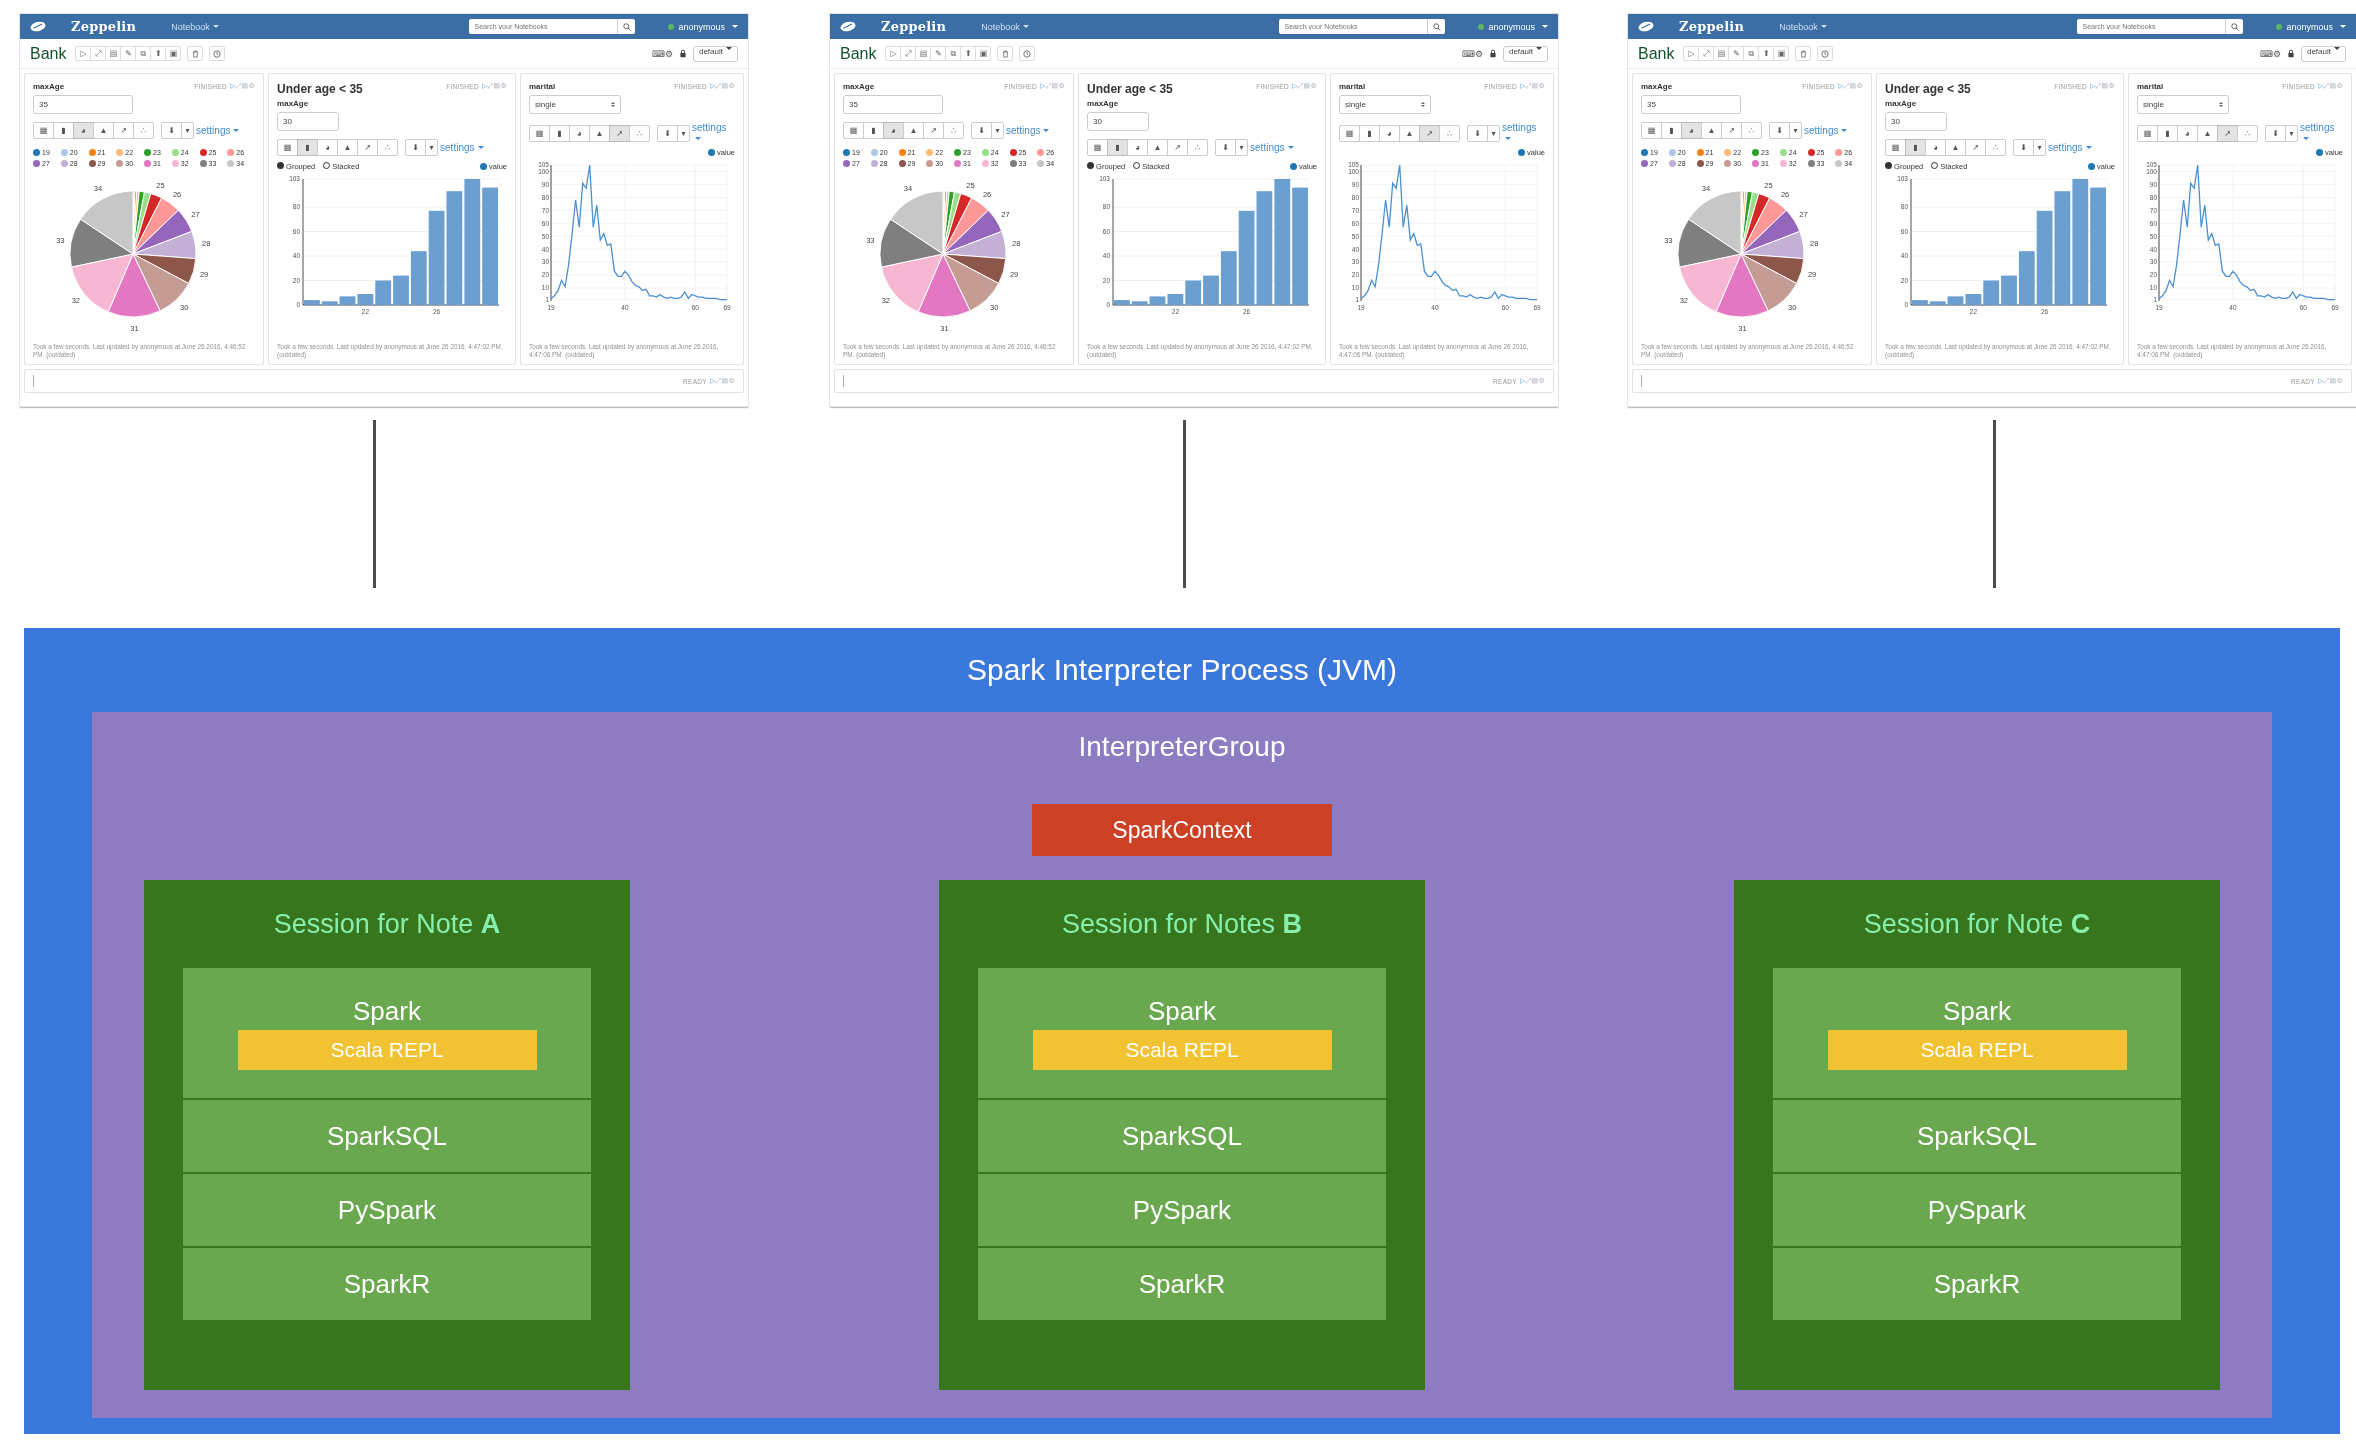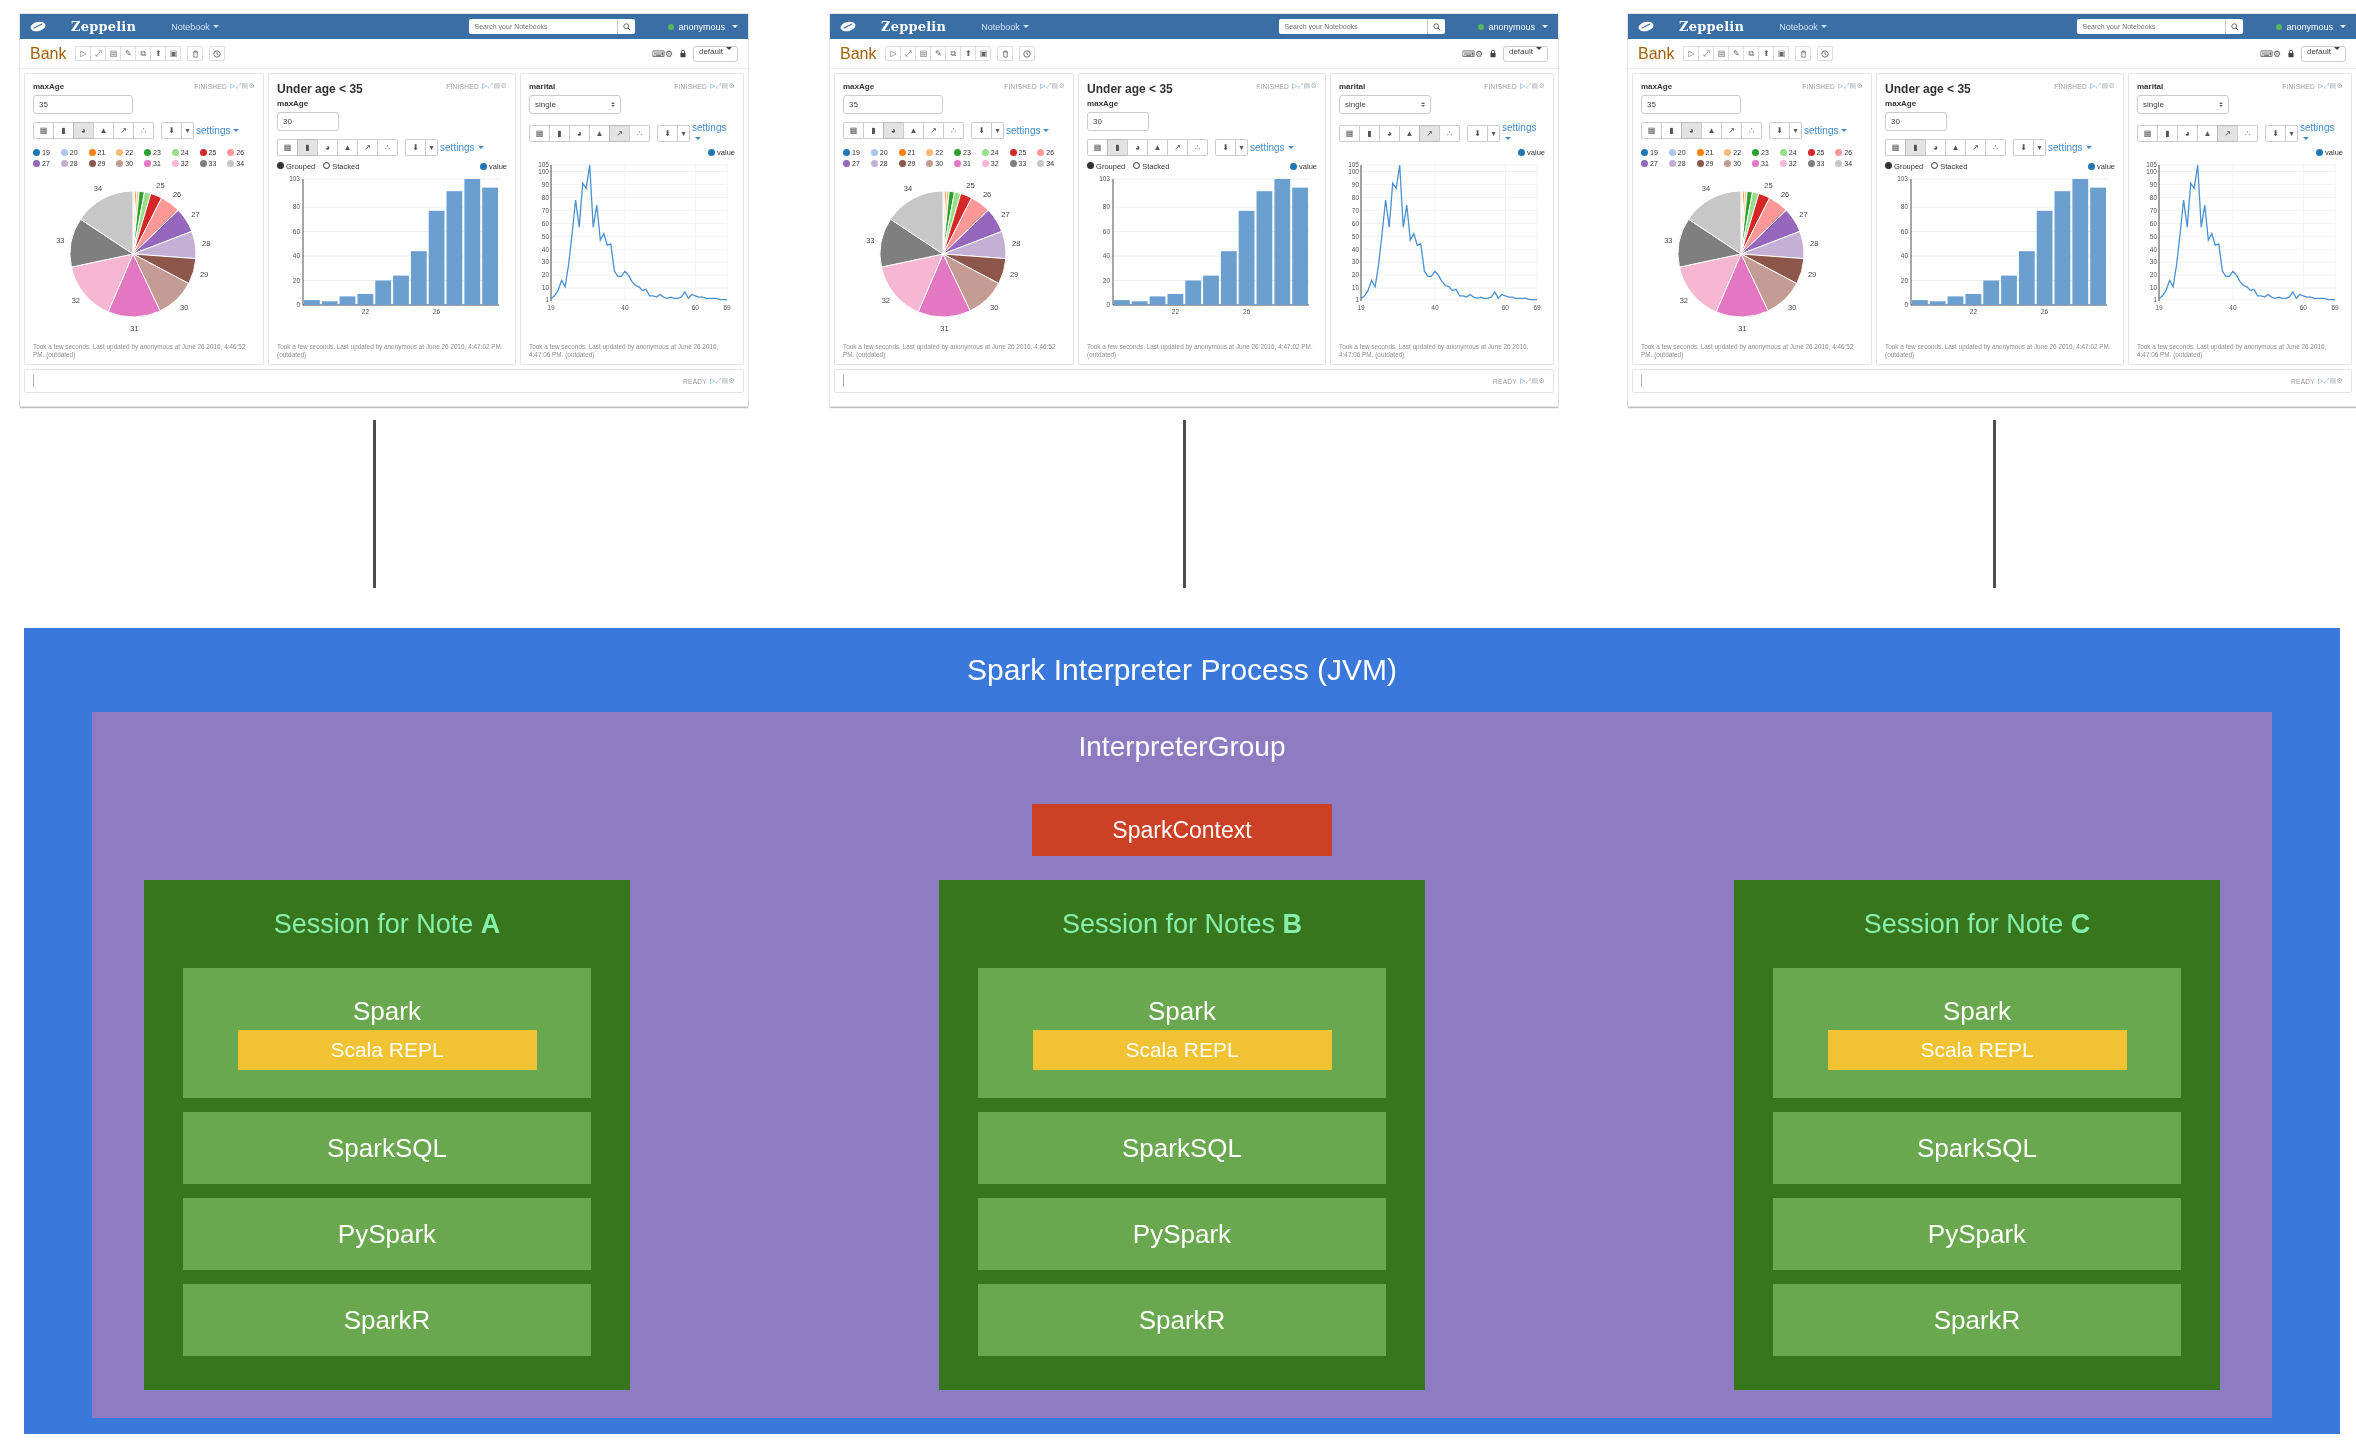--- a/index.html
+++ b/index.html
@@ -17,21 +17,21 @@
   .car::after{content:"";display:inline-block;margin-left:3px;vertical-align:2px;
               border:3px solid transparent;border-top-color:currentColor;border-bottom:none}
   .zsearch{margin-left:auto;display:flex;align-items:center}
   .zsearch input{width:148px;height:15px;border:none;border-radius:2px 0 0 2px;font-size:7px;padding:0 5px;color:#444}
   .zsearch .sbtn{width:18px;height:15px;background:#fff;border-left:1px solid #ccc;border-radius:0 2px 2px 0;
                  display:flex;align-items:center;justify-content:center}
   .zuser{color:#fff;font-size:9px;display:flex;align-items:center;gap:4px;margin-left:8px}
   .gdot{width:6px;height:6px;border-radius:50%;background:#5cb85c;display:inline-block}
 
   .zhead{height:30px;display:flex;align-items:center;padding:0 10px;gap:6px;border-bottom:1px solid #ececec}
-  .ztitle{font-size:16px;color:#a16207;margin-right:4px}
+  .ztitle{font-size:16px;color:#14532d;margin-right:4px}
   .icn{min-width:16px;height:15px;border:1px solid #ddd;border-radius:2px;background:#fff;color:#666;
        font-size:8px;display:inline-flex;align-items:center;justify-content:center;padding:0 2px}
   .icn-group{display:inline-flex}
   .icn-group .icn{margin-left:-1px;border-radius:0}
   .icn-group .icn:first-child{border-radius:2px 0 0 2px}
   .icn-group .icn:last-child{border-radius:0 2px 2px 0}
   .zhead-right{margin-left:auto;display:flex;align-items:center;gap:6px;color:#555}
   .plain-ic{font-size:9px;color:#555;display:inline-flex;align-items:center}
   .defbtn{height:16px;border:1px solid #ccc;border-radius:3px;font-size:8px;color:#444;
           display:inline-flex;padding:0 5px}
@@ -88,21 +88,21 @@
   .jvm-title{height:84px;display:flex;align-items:center;justify-content:center;color:#fff;font-size:30px}
   .igroup{position:absolute;left:68px;right:68px;top:84px;height:706px}
   .igroup-title{height:70px;display:flex;align-items:center;justify-content:center;color:#fff;font-size:28px}
   .sparkctx{width:300px;height:52px;margin:22px auto 0;color:#fff;font-size:23px;
             display:flex;align-items:center;justify-content:center}
   .sessions{display:flex;justify-content:space-between;margin:24px 52px 0}
   .session{width:486px;height:510px;display:flex;flex-direction:column;padding:0 39px}
   .session-title{height:88px;flex:none;display:flex;align-items:center;justify-content:center;
                  color:#86efac;font-size:27px;white-space:pre}
   .session-title b{font-weight:bold}
-  .irow{flex:none;margin-bottom:14px;display:flex;flex-direction:column;align-items:center;
+  .irow{flex:none;margin-bottom:2px;display:flex;flex-direction:column;align-items:center;
         justify-content:center;color:#fff;font-size:26px}
   .irow.h{height:72px}
   .irow.spark-row{height:130px}
   .repl{width:299px;height:40px;margin-top:3px;color:#fff;font-size:21px;flex:none;
         display:flex;align-items:center;justify-content:center}
 </style>
 </head>
 <body>
 
 <div class="shot-slot" id="slot1">

